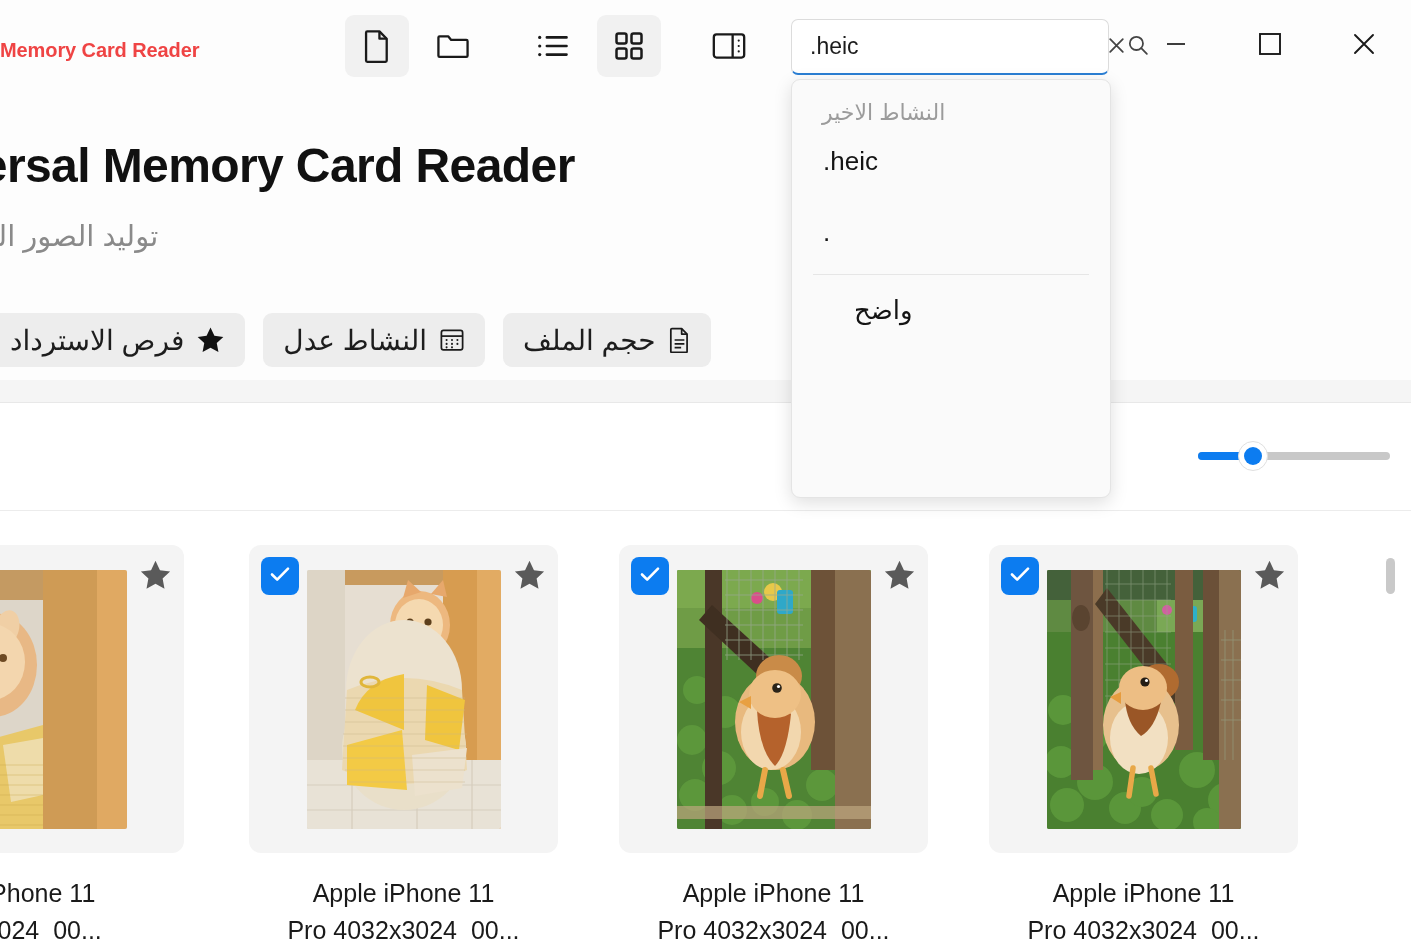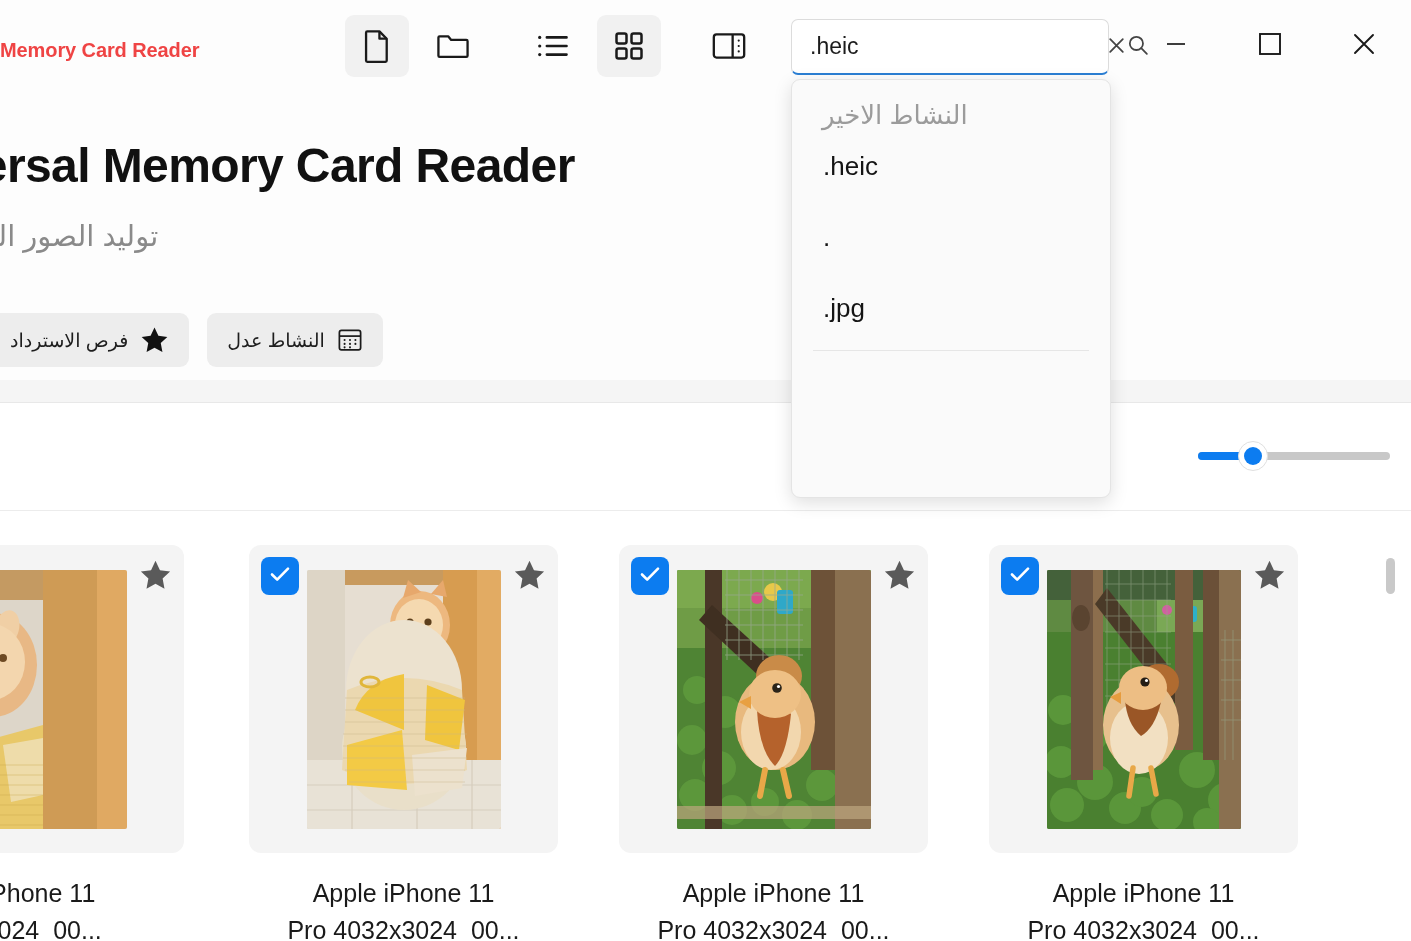--- a/index.html
+++ b/index.html
@@ -139,21 +139,21 @@
     border-radius: 9px;
     display: flex;
     flex-direction: row-reverse;
     align-items: center;
     padding: 0 20px;
     margin-left: 18px;
     cursor: pointer;
     font-family: "Liberation Sans", sans-serif;
   }
   .chip-label {
-    font-size: 19px;
+    font-size: 28px;
     color: #1d1d1d;
     direction: rtl;
     white-space: nowrap;
   }
   .chip-icon {
     margin-left: 12px;
     display: flex; align-items: center;
   }
 
   
@@ -282,21 +282,21 @@
     width: 320px;
     height: 419px;
     background: #fafafa;
     border: 1px solid #e4e4e4;
     border-radius: 9px;
     box-shadow: 0 5px 18px rgba(0,0,0,0.13);
     z-index: 40;
     overflow: hidden;
   }
   .dd-header {
-    font-size: 26px;
+    font-size: 22px;
     color: #9b9b9b;
     direction: rtl;
     text-align: left;
     padding: 20px 0 0 30px;
   }
   .dd-item {
     height: 71px;
     display: flex;
     align-items: center;
     padding-left: 31px;
@@ -435,20 +435,30 @@
     </button>
   </div>
 </div>
 
 <div class="hero">
   <div class="hero-title">iversal Memory Card Reader</div>
   <div class="hero-sub">توليد الصور المص.</div>
 
   <div class="chips">
 
+    <button class="chip">
+      <span class="chip-label">حجم الملف</span>
+      <span class="chip-icon">
+        <svg width="23" height="26" viewBox="0 0 20 24" fill="none" stroke="#1a1a1a" stroke-width="1.6">
+          <path d="M3 1.5h9l5 5v16a1 1 0 0 1-1 1H3a1 1 0 0 1-1-1v-20a1 1 0 0 1 1-1z" stroke-linejoin="round"></path>
+          <path d="M12 1.5v5h5" stroke-linejoin="round"></path>
+          <path d="M5.5 12h9M5.5 15.5h9M5.5 19h6"></path>
+        </svg>
+      </span>
+    </button>
 
     <button class="chip">
       <span class="chip-label">النشاط عدل</span>
       <span class="chip-icon">
         <svg width="26" height="26" viewBox="0 0 24 24" fill="none" stroke="#1a1a1a" stroke-width="1.6">
           <rect x="2.2" y="3.2" width="19.6" height="18" rx="2"></rect>
           <path d="M2.2 8.4h19.6"></path>
           <g fill="#1a1a1a" stroke="none">
             <circle cx="7" cy="12" r="0.95"></circle>
               <circle cx="12" cy="12" r="0.95"></circle>
@@ -698,17 +708,19 @@
   </div>
 </div>
 
 <div class="scroll-thumb"></div>
 
 <div class="dropdown">
   <div class="dd-header">النشاط الاخير</div>
 
   <div class="dd-item">.heic</div>
   <div class="dd-item">.</div>
-  <div class="dd-item">.jpg</div>
 
   <div class="dd-divider"></div>
 
+  <div class="dd-item-rtl">
+    <span>واضح</span>
+  </div>
 </div>
 
 </body></html>

